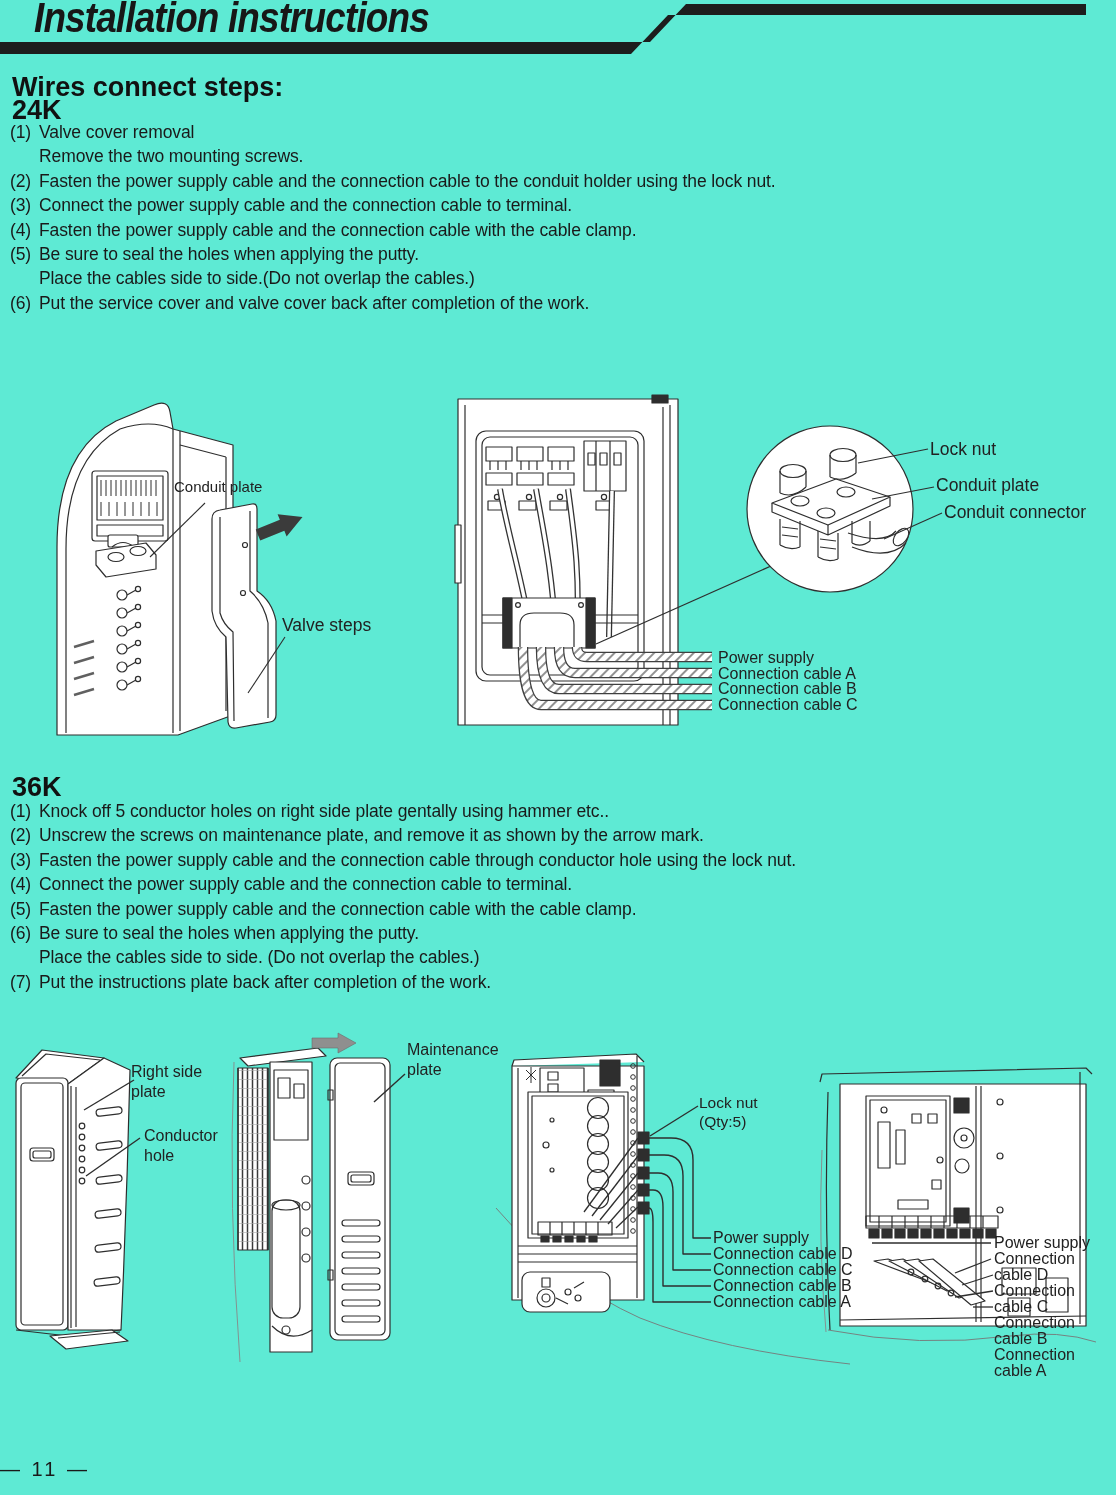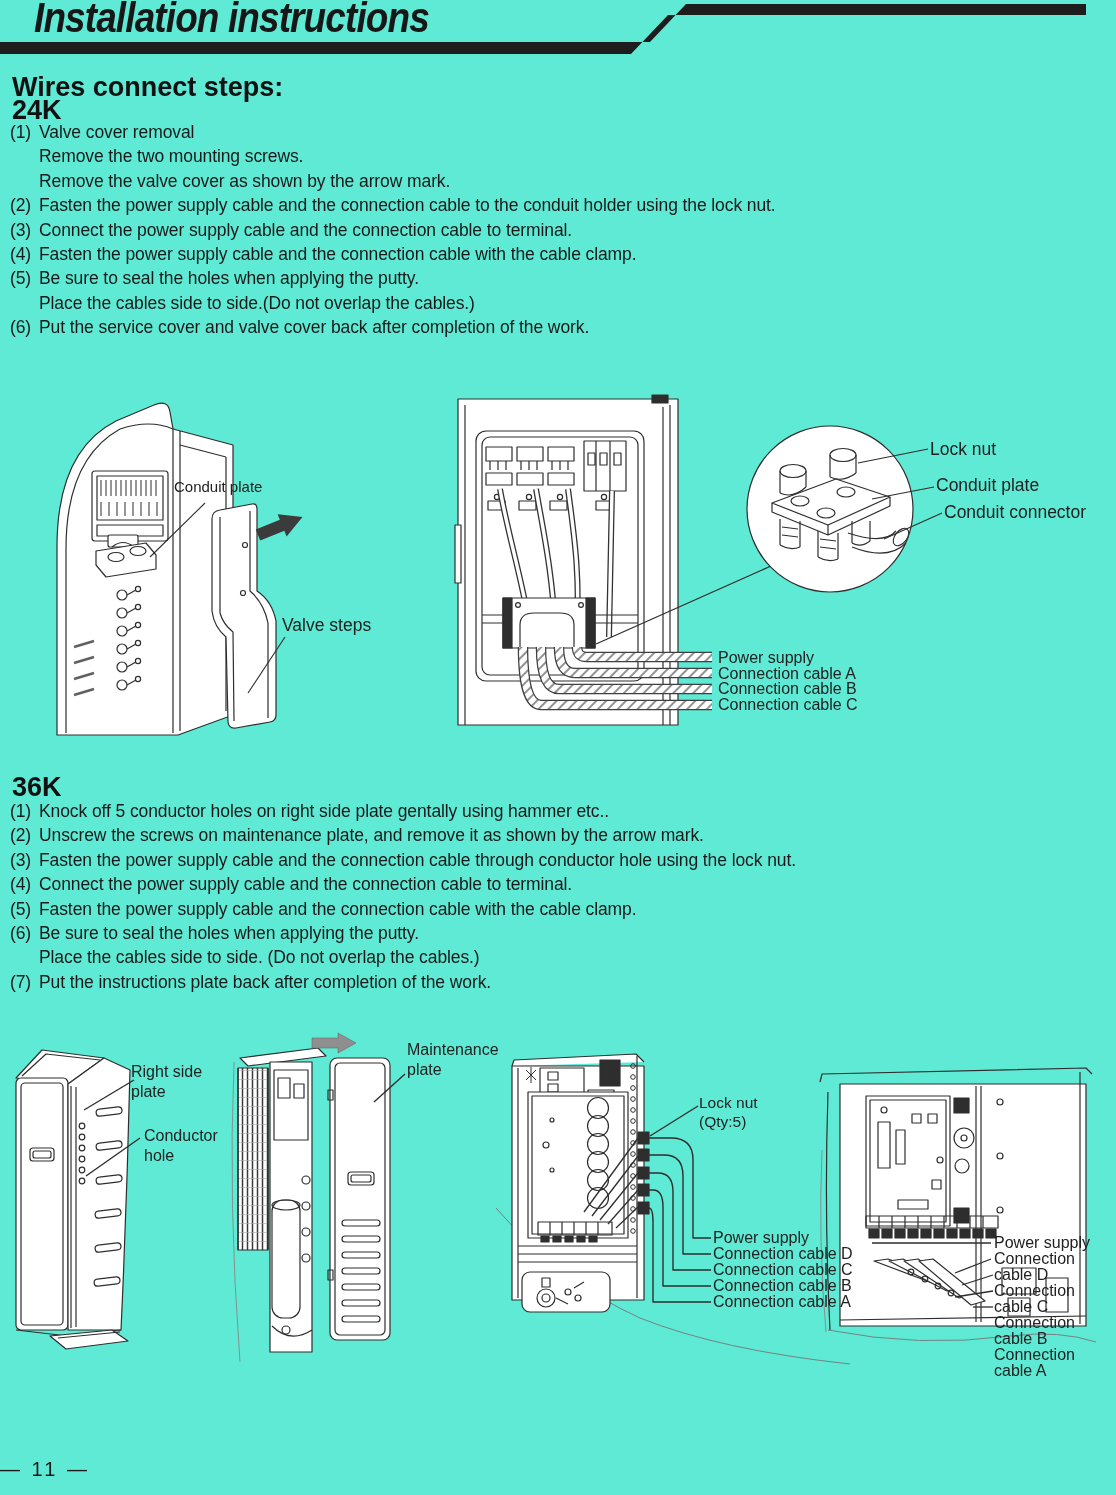--- a/index.html
+++ b/index.html
@@ -46,24 +46,20 @@
       <li class="step-line">
         <span class="num">(1)</span>
         <span>Valve cover removal</span>
       </li>
 
       <li class="step-line">
         <span class="num"></span>
         <span>Remove the two mounting screws.</span>
       </li>
 
-      <li class="step-line">
-        <span class="num"></span>
-        <span>Remove the valve cover as shown by the arrow mark.</span>
-      </li>
 
       <li class="step-line">
         <span class="num">(2)</span>
         <span>Fasten the power supply cable and the connection cable to the conduit holder using the lock nut.</span>
       </li>
 
       <li class="step-line">
         <span class="num">(3)</span>
         <span>Connect the power supply cable and the connection cable to terminal.</span>
       </li>

